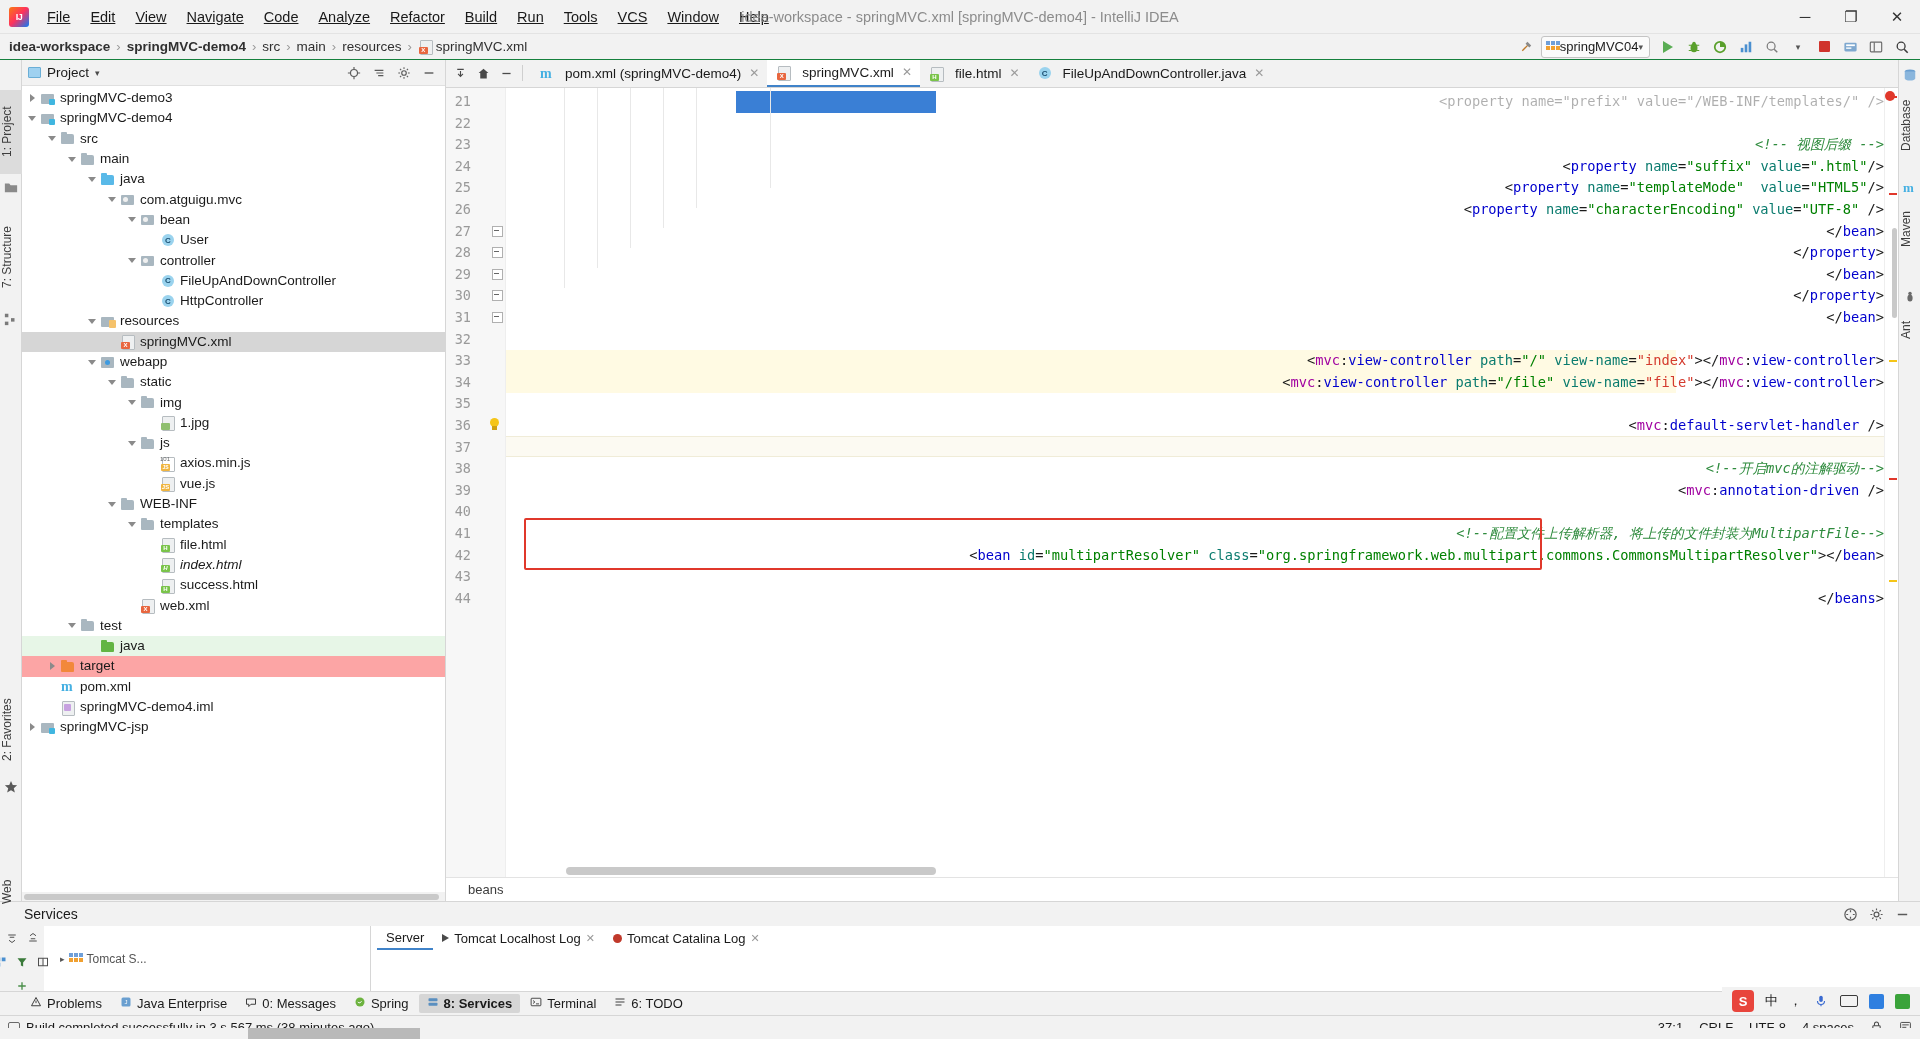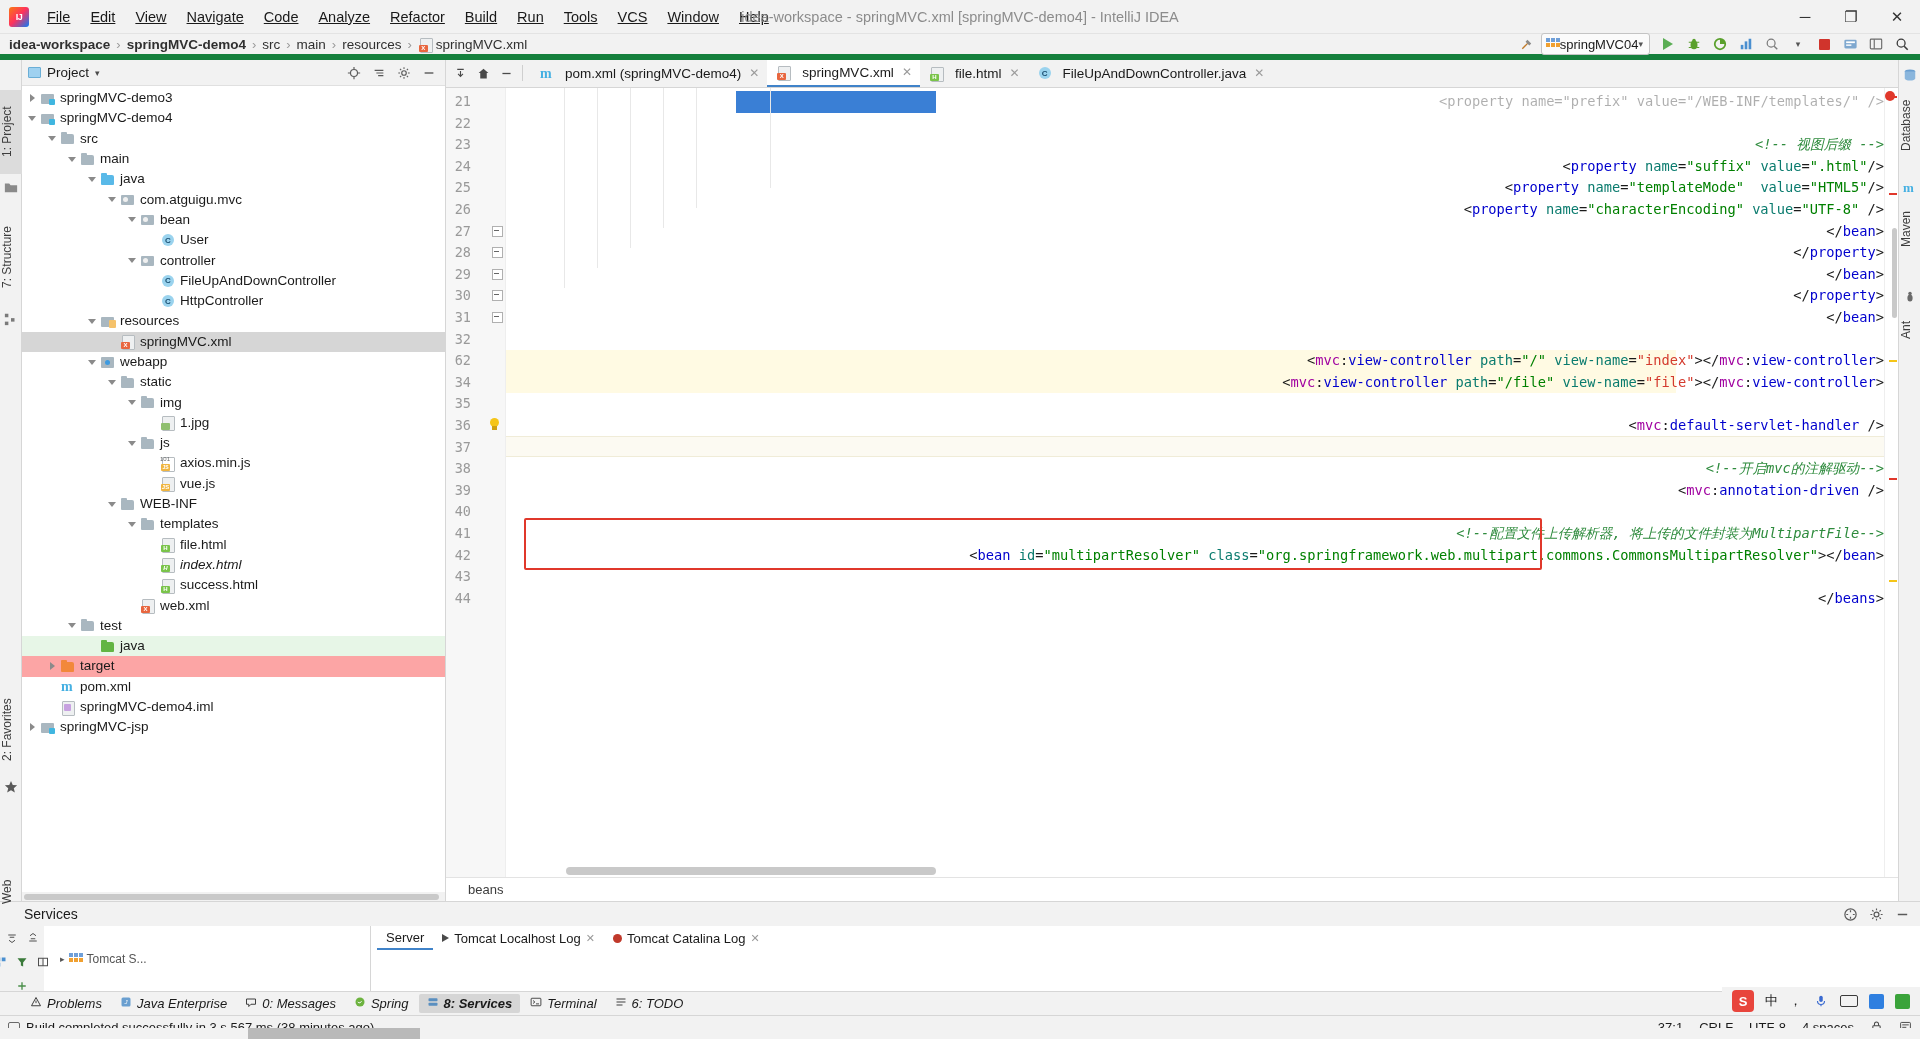--- a/index.html
+++ b/index.html
@@ -20,21 +20,21 @@
   .menu-item { font-size:14.5px; color:#1a1a1a; padding:3px 10px; cursor:default; line-height:18px; }
   .menu-item u { text-decoration:underline; }
   .win-title { position:absolute; left:0; right:0; text-align:center; font-size:14.5px;
                color:#8c8c8c; pointer-events:none; }
   .wbtns { margin-left:auto; display:flex; height:34px; z-index:3;}
   .wbtn { width:46px; height:34px; display:flex; align-items:center; justify-content:center;
           color:#333; font-size:15px; }
 
   
   .navbar { height:26px; background:#f2f2f2; display:flex; align-items:center;
-            border-bottom:6px solid #15803d; position:relative; flex:none; padding-left:9px; }
+            border-bottom:1px solid #15803d; position:relative; flex:none; padding-left:9px; }
   .crumb { font-size:13.5px; color:#303030; display:flex; align-items:center; }
   .crumb.bold { font-weight:bold; }
   .crumb-sep { color:#9a9a9a; margin:0 6px; font-size:13px; }
   .nav-right { margin-left:auto; display:flex; align-items:center; height:26px; padding-right:6px; gap:2px;}
   .tool-ic { width:24px; height:24px; display:flex; align-items:center; justify-content:center;
              font-size:13px; color:#4a4a4a; }
   .runcfg { display:flex; align-items:center; height:22px; border:1px solid #c4c4c4;
             background:#fbfbfb; border-radius:3px; padding:0 6px 0 4px; font-size:13px;
             color:#1a1a1a; margin-right:4px; }
   .tomcat-ic { width:14px; height:12px; position:relative; }
@@ -209,21 +209,21 @@
   .svctab.active{font-weight:normal;border-bottom:2px solid #4083c9;}
   .svctab .x{color:#9a9a9a;font-size:11px;}
   .play-sm{width:0;height:0;border-left:7px solid #4a4a4a;border-top:4.5px solid transparent;
            border-bottom:4.5px solid transparent;}
   .dot-red{width:9px;height:9px;border-radius:50%;background:#c0392b;}
 
   
   .btabs{height:24px;background:#f2f2f2;border-top:1px solid #d6d6d6;display:flex;
          align-items:center;padding-left:22px;flex:none;gap:2px;}
   .btab{display:flex;align-items:center;gap:5px;padding:2px 8px;font-size:13px;color:#1a1a1a;
-        border-radius:2px;font-style:italic;}
+        border-radius:2px;}
   .btab.sel{background:#d6d6d6;font-weight:bold;}
 
   
   .statusbar{height:24px;background:#f2f2f2;border-top:1px solid #d6d6d6;display:flex;
              align-items:center;padding:0 8px;font-size:13px;color:#1a1a1a;flex:none;}
   .statusbar .right{margin-left:auto;display:flex;align-items:center;gap:16px;}
   .sq-ic{width:12px;height:12px;border:1.5px solid #6a6a6a;border-radius:2px;margin-right:6px;}
 
   
   .ime{position:absolute;right:0;bottom:24px;height:28px;display:flex;align-items:center;
@@ -670,21 +670,21 @@
             <div class="gfold" style="top: 137.6px;"></div>
             <div class="gnum" style="top: 154.2px;">28</div>
             <div class="gfold" style="top: 159.2px;"></div>
             <div class="gnum" style="top: 175.8px;">29</div>
             <div class="gfold" style="top: 180.8px;"></div>
             <div class="gnum" style="top: 197.4px;">30</div>
             <div class="gfold" style="top: 202.4px;"></div>
             <div class="gnum" style="top: 219px;">31</div>
             <div class="gfold" style="top: 224px;"></div>
             <div class="gnum" style="top: 240.6px;">32</div>
-            <div class="gnum" style="top: 262.2px;">62</div>
+            <div class="gnum" style="top: 262.2px;">33</div>
             <div class="gnum" style="top: 283.8px;">34</div>
             <div class="gnum" style="top: 305.4px;">35</div>
             <div class="gnum" style="top: 327px;">36</div>
             <div class="bulb" style="top: 330px;"></div>
             <div class="gnum" style="top: 348.6px;">37</div>
             <div class="gnum" style="top: 370.2px;">38</div>
             <div class="gnum" style="top: 391.8px;">39</div>
             <div class="gnum" style="top: 413.4px;">40</div>
             <div class="gnum" style="top: 435px;">41</div>
             <div class="gnum" style="top: 456.6px;">42</div>

